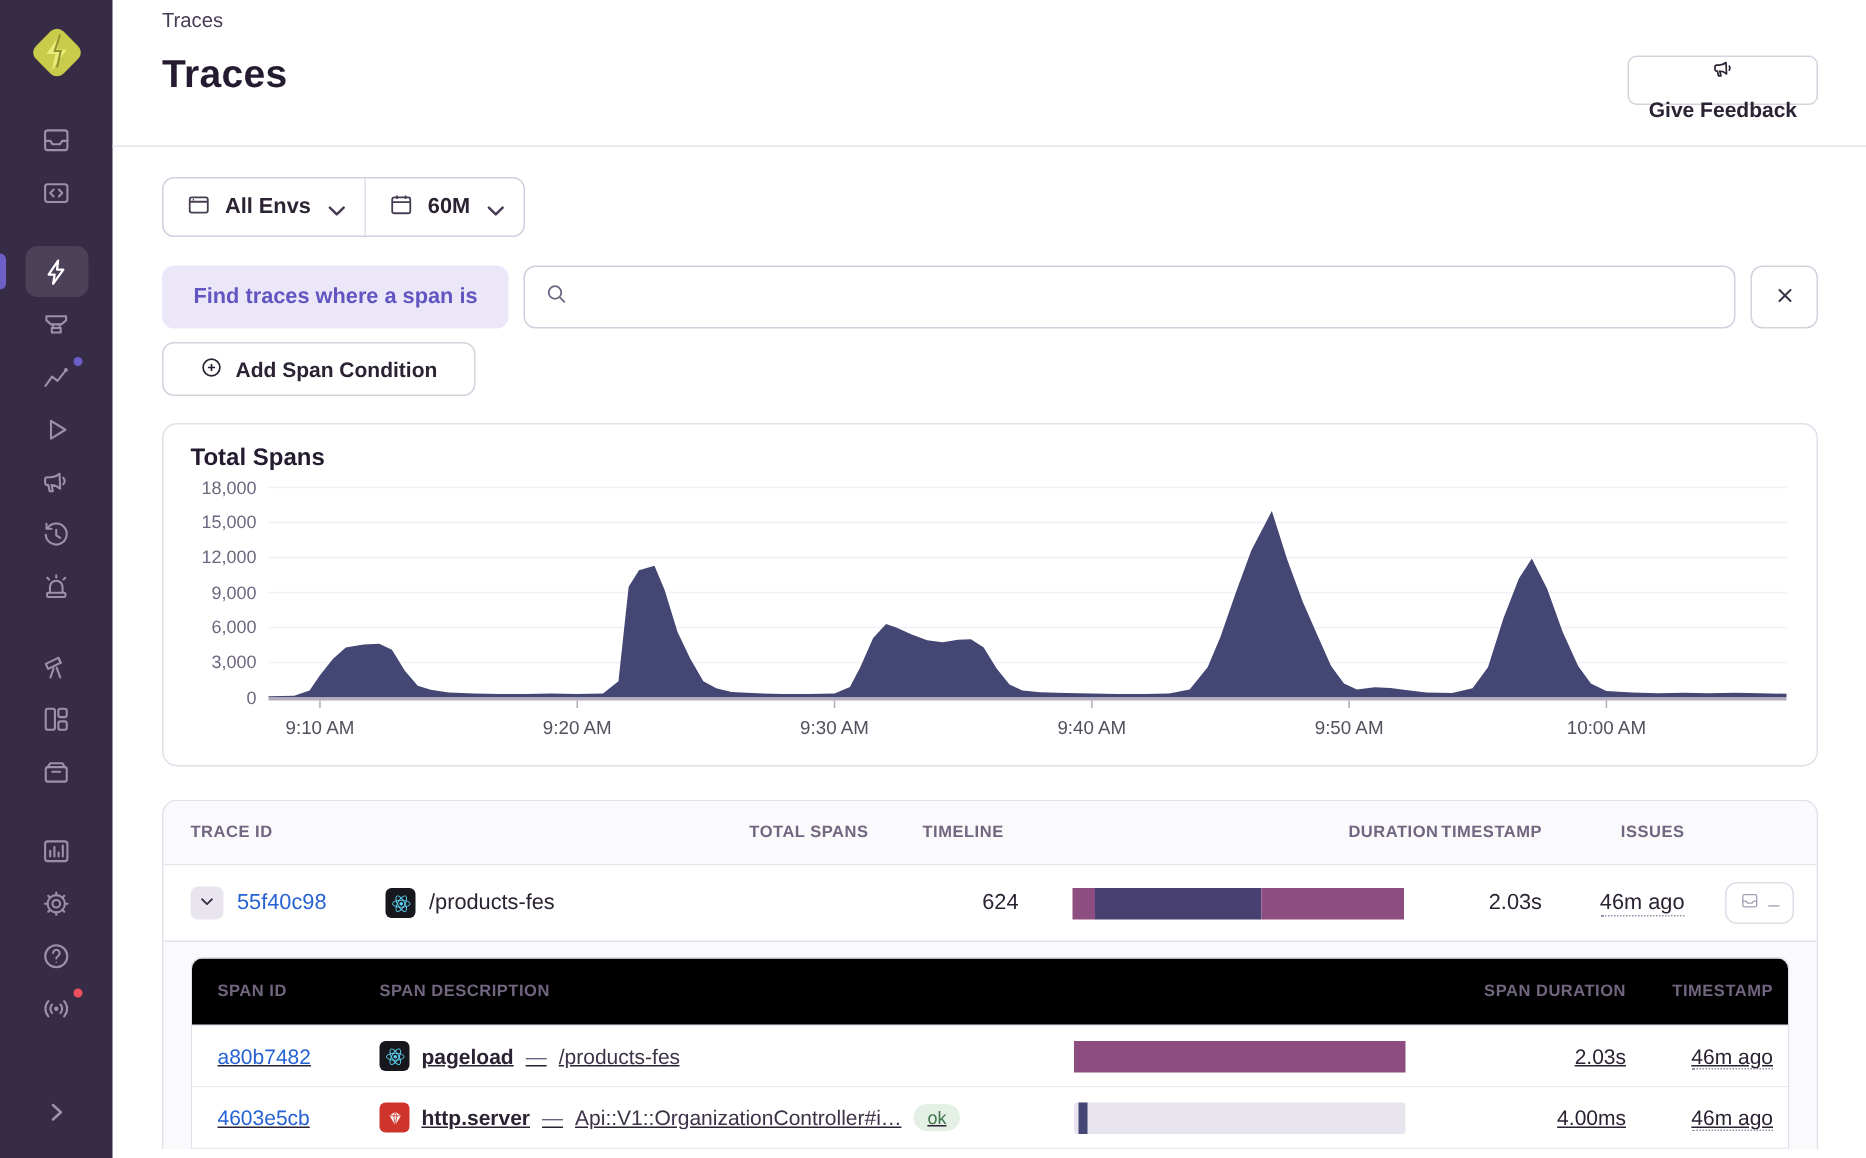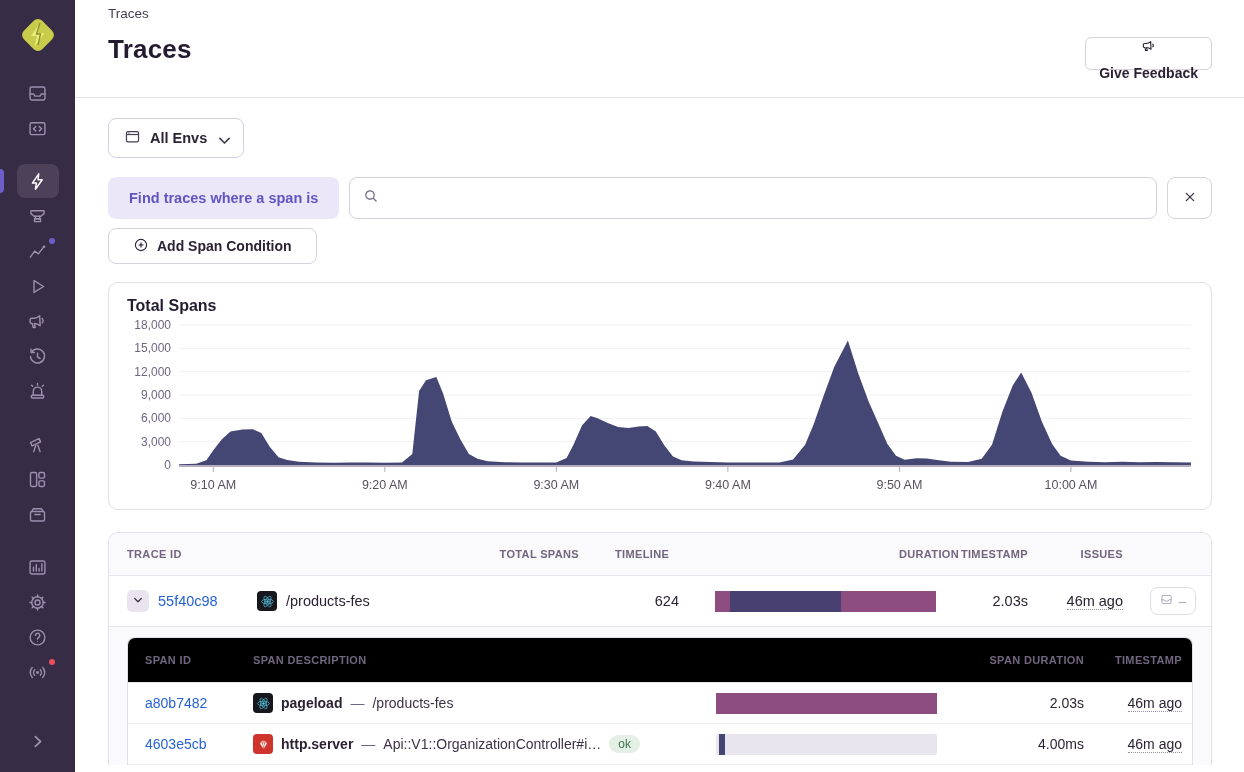--- a/index.html
+++ b/index.html
@@ -67,21 +67,21 @@
   .bar-track { position:relative; height:21px; width:221px; border-radius:2px; }
   .bar-track.tracked { background:#e9e5ef; }
   .bar-seg { position:absolute; top:0; height:100%; }
   .ts-ago { color:#2b2233; border-bottom:1px dotted #9a8fa8; cursor:pointer; }
   .issues-btn { margin-left:auto; width:46px; height:28px; border:1px solid #e1dce8; background:#fff; border-radius:8px; display:flex; align-items:center; justify-content:center; gap:6px; color:#a89db6; cursor:pointer; }
   .issues-btn svg { width:13px; height:13px; }
   .nested { background:#faf9fb; border-top:1px solid #e7e3ec; padding:10px 18px 0; }
   .span-panel { border:1px solid #e3dee9; border-bottom:none; border-radius:8px 8px 0 0; background:#fff; overflow:hidden; }
   .grid-span { display:grid; grid-template-columns:108px 435px 268px 128px 98px; padding:0 14px 0 17px; align-items:center; }
   .thead-span { height:45px; background:#000000; border-bottom:1px solid #e7e3ec; font-size:11px; font-weight:700; text-transform:uppercase; color:#71657f; letter-spacing:.35px; }
-  .span-row { height:41px; font-size:14px; border-bottom:1px solid #edeaf1; background:#fff; }
+  .span-row { height:41px; font-size:14px; border-bottom:1px solid #edeaf1; background:#fff;text-decoration:underline; }
   .desc-cell { display:flex; align-items:center; gap:8px; min-width:0; padding-right:10px; }
   .op { font-weight:700; white-space:nowrap; }
   .dash { color:#6f6480; }
   .desc-txt { color:#3d3348; white-space:nowrap; overflow:hidden; text-overflow:ellipsis; }
   .ok-badge { font-size:12px; font-weight:400; background:#e4efe6; color:#41764d; border-radius:20px; padding:2px 9px; flex-shrink:0; }
   .pad-sl { padding-left:28px; }
 </style>
 </head>
 <body>
 
@@ -226,20 +226,32 @@
 
     
     <div class="filter-bar">
       <div class="filter-seg">
         <span><svg viewBox="0 0 24 24" fill="none" stroke="currentColor" stroke-width="1.7">
               <rect x="3.5" y="5" width="17" height="14.5" rx="2"></rect>
               <line x1="3.5" y1="9.2" x2="20.5" y2="9.2"></line>
               <line x1="6.4" y1="7.1" x2="7.6" y2="7.1"></line>
             </svg></span>
         <span>All Envs</span>
+        <span class="chev"><svg viewBox="0 0 24 24" width="12" height="12" fill="none" stroke="currentColor" stroke-width="2.4" stroke-linecap="round" stroke-linejoin="round">
+              <path d="M5.5 9l6.5 6.5L18.5 9"></path>
+            </svg></span>
+      </div>
+      <div class="filter-seg">
+        <span><svg viewBox="0 0 24 24" fill="none" stroke="currentColor" stroke-width="1.7">
+              <rect x="3.5" y="5" width="17" height="15" rx="2"></rect>
+              <line x1="3.5" y1="9.5" x2="20.5" y2="9.5"></line>
+              <line x1="8" y1="3.2" x2="8" y2="6.6"></line>
+              <line x1="16" y1="3.2" x2="16" y2="6.6"></line>
+            </svg></span>
+        <span>60M</span>
         <span class="chev"><svg viewBox="0 0 24 24" width="12" height="12" fill="none" stroke="currentColor" stroke-width="2.4" stroke-linecap="round" stroke-linejoin="round">
               <path d="M5.5 9l6.5 6.5L18.5 9"></path>
             </svg></span>
       </div>
     </div>
 
     
     <div class="search-row">
       <div class="find-pill">Find traces where a span is</div>
       <div class="search-box">

